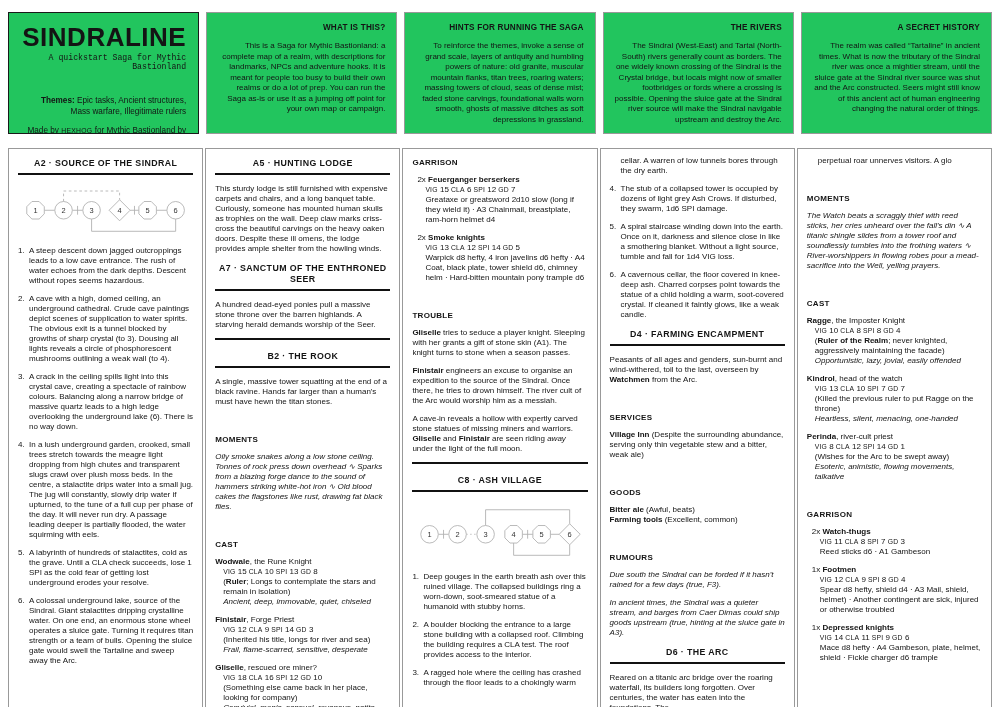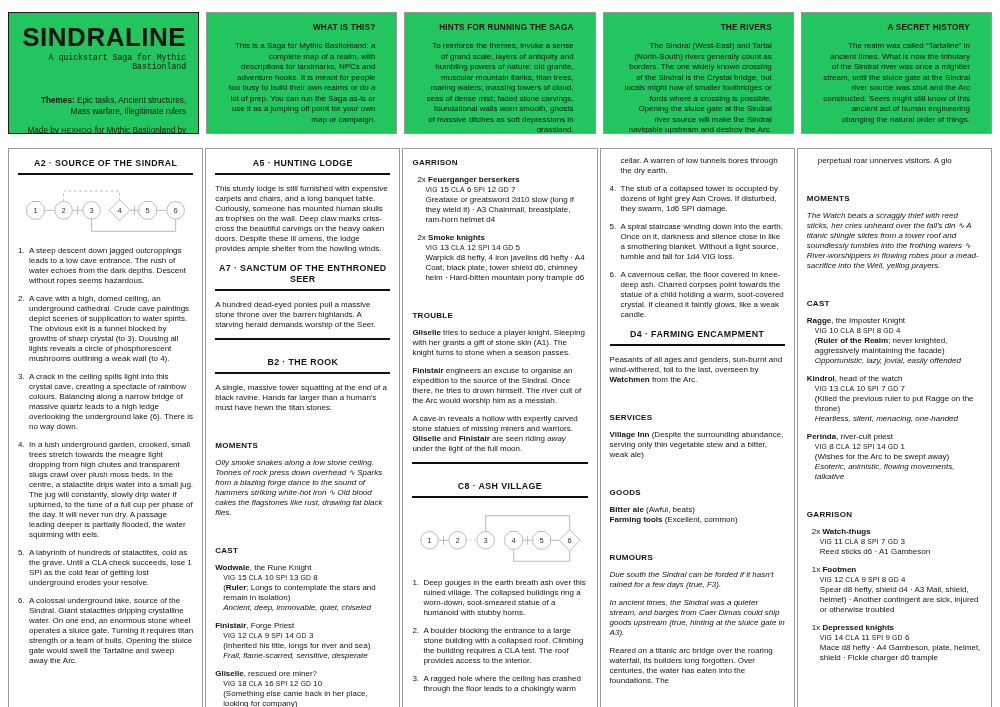--- a/index.html
+++ b/index.html
@@ -6,31 +6,31 @@
   body { width:1000px; height:707px; font-family:"Liberation Sans", sans-serif; color:#141414; }
   .page { box-sizing:border-box; width:1000px; height:707px; padding:12px 8px 8px; display:flex; flex-direction:column; }
 
   
   .top-band { display:grid; grid-template-columns:repeat(5,1fr); gap:7px; height:122px; flex:none; }
   .cell { box-sizing:border-box; border:1px solid #999; background:#22c55e; overflow:hidden;text-align:right; }
   .title-cell { border:1.5px solid #1a1a1a; padding:11px 12px; }
   .page-title { font-size:26px; font-weight:bold; letter-spacing:.5px; line-height:1; margin:0 0 3px; }
   .page-subtitle { font-size:8.2px; margin:0 0 25px;font-family:Liberation Mono, monospace; }
   .tb-line { font-size:8.2px; line-height:1.28; margin:0 0 9px; }
-  .top-cell { padding:10px 21px; }
+  .top-cell { padding:10px 11px; }
   .top-head { font-size:8.2px; font-weight:bold; letter-spacing:.2px; margin:0 0 9px; }
   .top-body { font-size:8px; line-height:1.32; }
 
   
   .body-band { display:grid; grid-template-columns:repeat(5,1fr); gap:2px; margin-top:14px; flex:1; }
   .col { box-sizing:border-box; border:1px solid #999; padding:7px 9px 8px; font-size:8px; line-height:1.25; overflow:hidden; }
 
   .sec-head { text-align:center; font-weight:bold; font-size:8.8px; letter-spacing:.4px;
               border-bottom:2px solid #111; padding:1px 0 4px; margin:1px 0 9px; }
-  .sec-head.ruled-top { border-top:2px solid #111; padding-top:17px; margin-top:4px; }
+  .sec-head.ruled-top { border-top:2px solid #111; padding-top:11px; margin-top:4px; }
   .sub-head { font-weight:bold; font-size:8px; letter-spacing:.3px; margin:28px 0 7px; }
   .col > .sub-head:first-child { margin-top:2px; }
   .p { margin:0 0 8px; }
   .i, .italic { font-style:italic; }
   .b { font-weight:bold; }
   .sc { font-size:6.8px; letter-spacing:.3px; }
   .statlab { font-size:6.8px; letter-spacing:.2px; }
 
   .li { display:flex; margin:0 0 8px; }
   .li-num { flex:none; width:11px; }
@@ -259,20 +259,21 @@
       <div class="p"><span class="b">Village Inn</span><span> (Despite the surrounding abundance, serving only thin vegetable stew and a bitter, weak ale)</span></div>
 
       <div class="sub-head">GOODS</div>
       <div><span class="b">Bitter ale</span><span> (Awful, beats)</span></div>
       <div class="p"><span class="b">Farming tools</span><span> (Excellent, common)</span></div>
 
       <div class="sub-head">RUMOURS</div>
       <div class="p italic">Due south the Sindral can be forded if it hasn't rained for a few days (true, F3).</div>
       <div class="p italic">In ancient times, the Sindral was a quieter stream, and barges from Caer Dimas could ship goods upstream (true, hinting at the sluice gate in A3).</div>
 
+      <div class="sec-head">D6 · THE ARC</div>
       <div class="p">Reared on a titanic arc bridge over the roaring waterfall, its builders long forgotten. Over centuries, the water has eaten into the foundations. The</div>
     </div>
 
     <div class="col">
       <div class="li">
         <span class="li-num"></span>
         <span class="li-body">perpetual roar unnerves visitors. A glo</span>
       </div>
 
       <div class="sub-head">MOMENTS</div>

